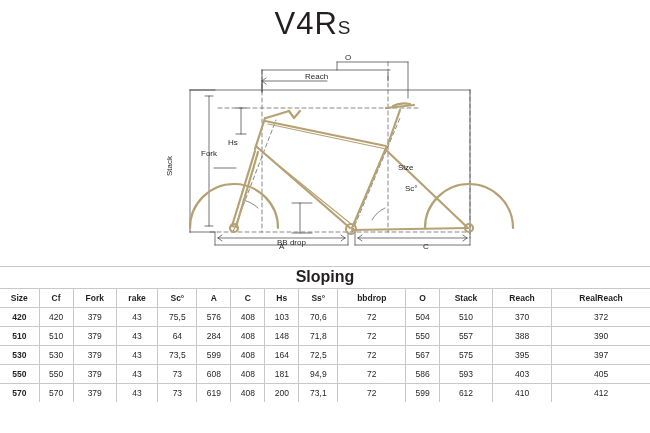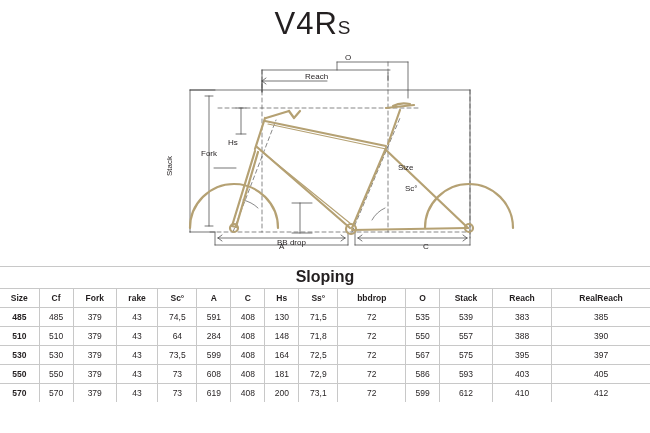--- a/index.html
+++ b/index.html
@@ -255,34 +255,34 @@
           <th>Ss°</th>
           <th>bbdrop</th>
           <th>O</th>
           <th>Stack</th>
           <th>Reach</th>
           <th>RealReach</th>
         </tr>
       </thead>
       <tbody>
         <tr class="data-row">
-          <td class="size-cell">485</td>
-          <td>485</td>
-          <td>379</td>
-          <td>43</td>
-          <td>74,5</td>
-          <td>591</td>
-          <td>408</td>
-          <td>130</td>
-          <td>71,5</td>
-          <td>72</td>
-          <td>535</td>
-          <td>539</td>
-          <td>383</td>
-          <td>385</td>
+          <td class="size-cell">420</td>
+          <td>420</td>
+          <td>379</td>
+          <td>43</td>
+          <td>75,5</td>
+          <td>576</td>
+          <td>408</td>
+          <td>103</td>
+          <td>70,6</td>
+          <td>72</td>
+          <td>504</td>
+          <td>510</td>
+          <td>370</td>
+          <td>372</td>
         </tr>
         <tr class="data-row">
           <td class="size-cell">510</td>
           <td>510</td>
           <td>379</td>
           <td>43</td>
           <td>64</td>
           <td>284</td>
           <td>408</td>
           <td>148</td>
@@ -311,21 +311,21 @@
         </tr>
         <tr class="data-row">
           <td class="size-cell">550</td>
           <td>550</td>
           <td>379</td>
           <td>43</td>
           <td>73</td>
           <td>608</td>
           <td>408</td>
           <td>181</td>
-          <td>72,9</td>
+          <td>94,9</td>
           <td>72</td>
           <td>586</td>
           <td>593</td>
           <td>403</td>
           <td>405</td>
         </tr>
         <tr class="data-row">
           <td class="size-cell">570</td>
           <td>570</td>
           <td>379</td>

